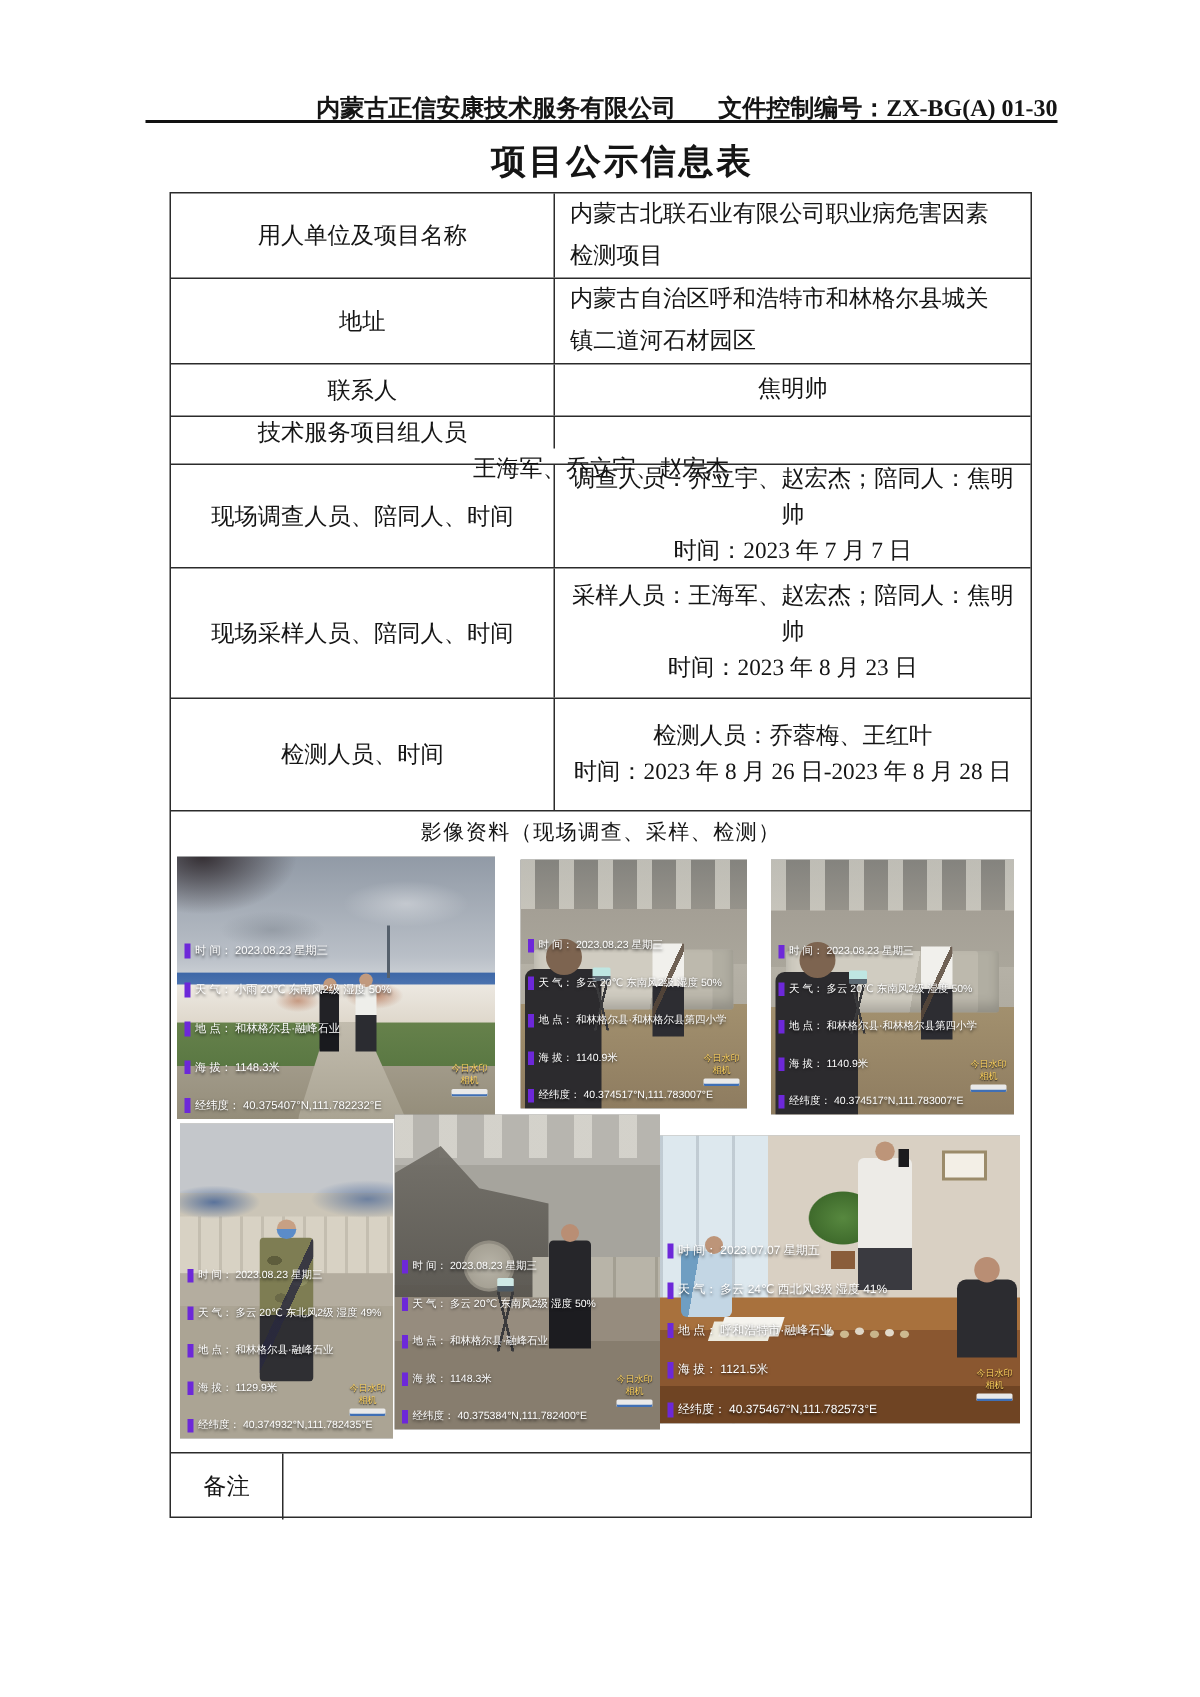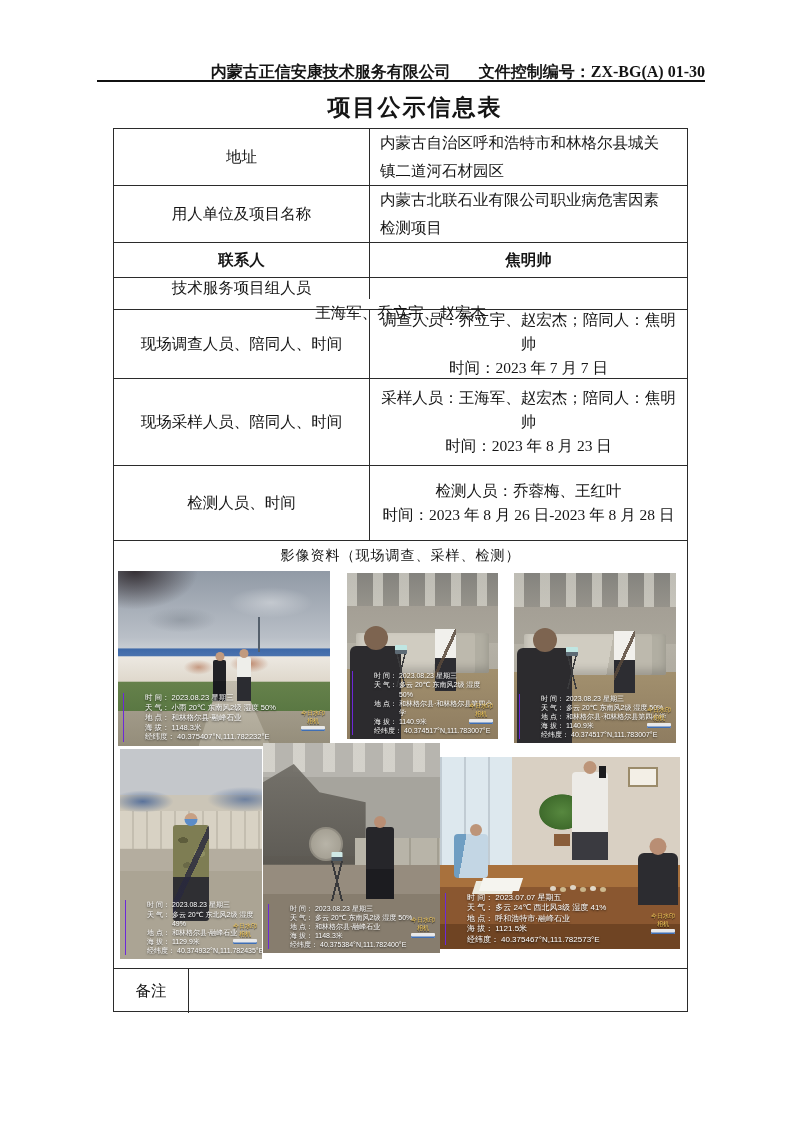--- a/index.html
+++ b/index.html
@@ -16,21 +16,21 @@
   
   .tbl{position:absolute;left:113px;top:128px;width:575px;height:884px;
        border:1.5px solid #2b2b2b;box-sizing:border-box;font-size:15.5px;}
   .t-row{display:flex;border-bottom:1px solid #2b2b2b;box-sizing:border-box;}
   .t-row:last-child{border-bottom:none;}
   .t-label{width:256px;border-right:1px solid #2b2b2b;box-sizing:border-box;
            display:flex;align-items:center;justify-content:center;text-align:center;padding:0 6px;}
   .t-value{flex:1;display:flex;flex-direction:column;justify-content:center;box-sizing:border-box;}
   .v-left{align-items:flex-start;text-align:left;padding:4px 10px;line-height:28px;white-space:pre-line;}
   .v-center{align-items:center;text-align:center;padding:2px 6px;line-height:24px;white-space:pre-line;}
-  .r1{height:57px;} .r2{height:57px;} .r3{height:35px;font-weight:bold;} .r4{height:32px;flex-direction:column;}
+  .r1{height:57px;} .r2{height:57px;} .r3{height:35px;} .r4{height:32px;flex-direction:column;}
   .r5{height:69px;} .r6{height:87px;} .r7{height:75px;} .r8{height:428px;} .r9{height:44px;}
   .r8{display:block;}
   .r9 .t-label{width:75px;}
   .media-header{height:30px;line-height:30px;text-align:center;font-size:14px;letter-spacing:1px;}
   .media-canvas{position:relative;height:398px;}
 
   
   .photo{position:absolute;overflow:hidden;background:#9a9a96;}
   .p1{left:4px;top:0;width:212px;height:175px;}
   .p2{left:233px;top:2px;width:151px;height:166px;}
@@ -149,21 +149,21 @@
   .man-standing::after{content:"";position:absolute;top:-6px;right:2px;width:7px;height:12px;background:#1b1b1e;}
   .man-right{position:absolute;right:1%;top:50%;width:40px;height:52px;background:#2c2c30;border-radius:6px 6px 0 0;}
   .man-right::before{content:"";position:absolute;top:-15px;left:50%;transform:translateX(-50%);
       width:17px;height:17px;border-radius:50%;background:#b98e74;}
 
   
   .wm{position:absolute;left:5px;right:4px;bottom:4px;color:#fff;font-size:7px;
       font-family:"Liberation Sans","DejaVu Sans",sans-serif;
       text-shadow:0 1px 2px rgba(0,0,0,.75);}
   .p1 .wm{font-size:7.5px;} .p6 .wm{font-size:8px;right:26px;}
-  .wm-line{display:flex;border-left:1px solid #6d28d9;padding-left:21px;margin-top:0;line-height:1.3;}
+  .wm-line{display:flex;border-left:4px solid #6d28d9;padding-left:3px;margin-top:16px;line-height:1.3;}
   .wm-line .lab{white-space:nowrap;margin-right:2px;}
   .wm-line .val{flex:1;}
   .badge{position:absolute;right:2px;bottom:15px;width:30px;text-align:center;color:#ffd35e;
       font-size:6px;line-height:1.25;font-family:"Liberation Sans","DejaVu Sans",sans-serif;
       text-shadow:0 1px 1px #000;}
   .badge .b-bar{margin:1px auto 0;width:24px;height:5px;background:#e9e9e9;
       box-shadow:inset 0 -1.5px 0 #3f6fb5;border-radius:1px;}
 </style>
 </head>
 <body>
@@ -172,30 +172,30 @@
 
   <div class="doc-header">
     <span>内蒙古正信安康技术服务有限公司</span>
     <span>文件控制编号：ZX-BG(A) 01-30</span>
   </div>
   <div class="doc-rule"></div>
   <div class="doc-title">项目公示信息表</div>
 
   <div class="tbl">
 
+    <div class="t-row r1">
+      <div class="t-label">用人单位及项目名称</div>
+      <div class="t-value v-left">内蒙古北联石业有限公司职业病危害因素
+检测项目</div>
+    </div>
+
     <div class="t-row r2">
       <div class="t-label">地址</div>
       <div class="t-value v-left">内蒙古自治区呼和浩特市和林格尔县城关
 镇二道河石材园区</div>
-    </div>
-
-    <div class="t-row r1">
-      <div class="t-label">用人单位及项目名称</div>
-      <div class="t-value v-left">内蒙古北联石业有限公司职业病危害因素
-检测项目</div>
     </div>
 
     <div class="t-row r3">
       <div class="t-label">联系人</div>
       <div class="t-value v-center">焦明帅</div>
     </div>
 
     <div class="t-row r4">
       <div class="t-label">技术服务项目组人员</div>
       <div class="t-value v-center">王海军、乔立宇、赵宏杰</div>

